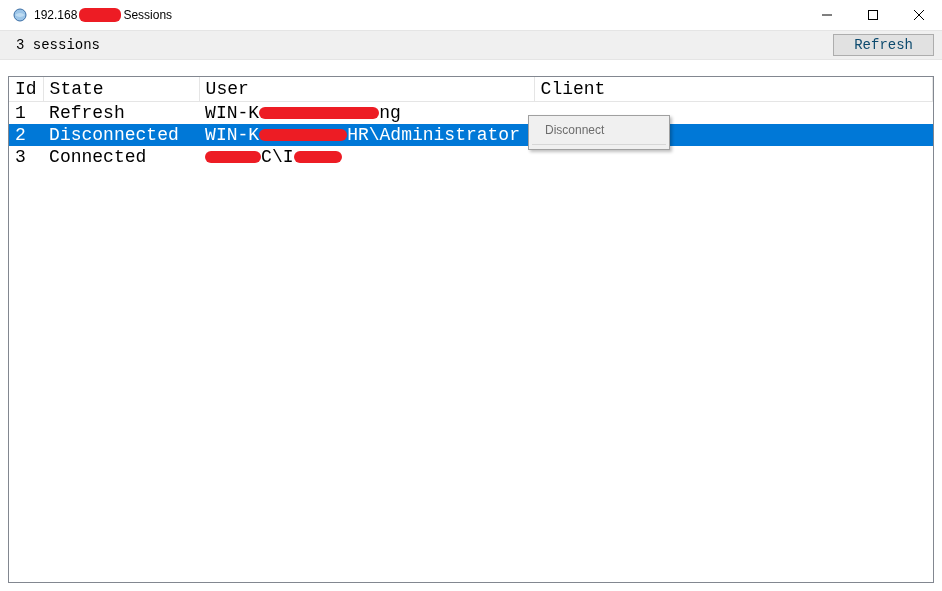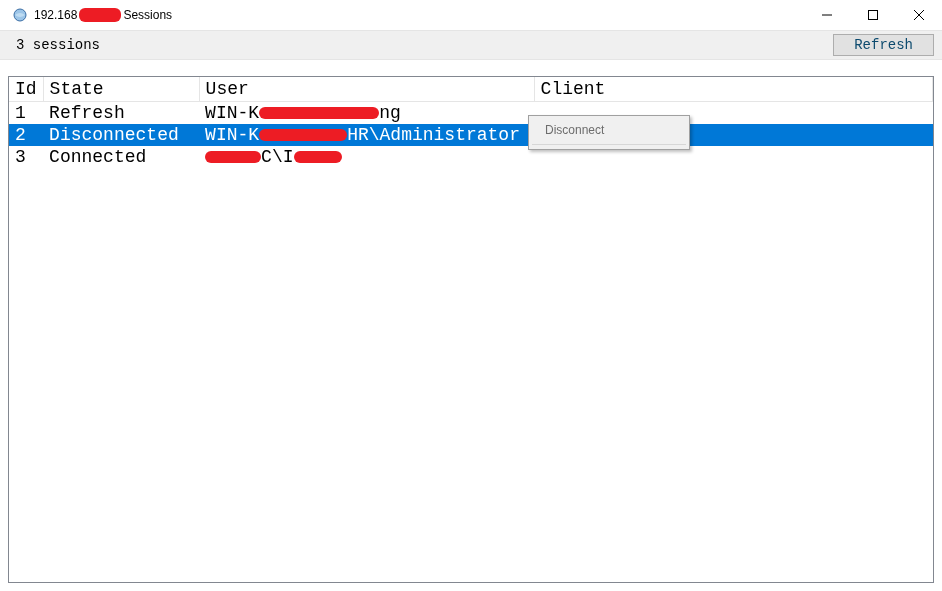--- a/index.html
+++ b/index.html
@@ -110,21 +110,21 @@
   .redact {
     display:inline-block;
     background:#ed1c24;
     border-radius:6px;
     height:12px;
   }
   tr.selected .redact { background:#ed1c24; }
   .ctxmenu {
     position:absolute;
     left:528px; top:115px;
-    width:162px;
+    width:142px;
     background:#f0f0f0;
     border:1px solid #a0a0a0;
     box-shadow: 2px 2px 3px rgba(0,0,0,0.25);
     padding:2px;
     font-family:"Segoe UI", Tahoma, sans-serif;
     font-size:12px;
   }
   .ctxitem {
     padding: 5px 14px;
     color:#000;

